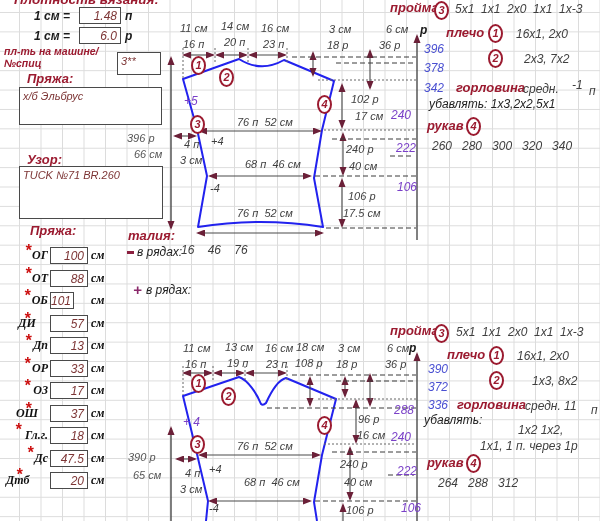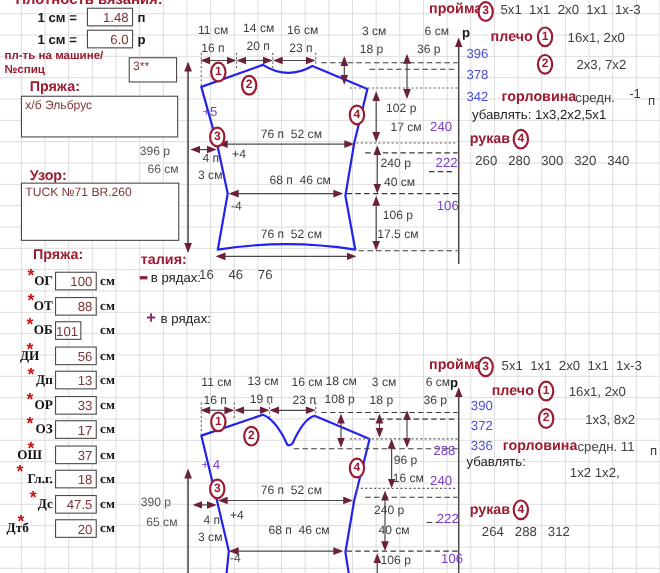--- a/index.html
+++ b/index.html
@@ -1,20 +1,20 @@
 <!DOCTYPE html>
 <html><head>
 <meta charset="utf-8">
 <style>
   *{margin:0;padding:0;box-sizing:border-box}
   html,body{width:600px;height:521px;background:#fff;font-family:"Liberation Sans",sans-serif}
   #app{position:relative;width:600px;height:521px;overflow:hidden;
     background-image:linear-gradient(to right,#dcdcdc 1px,transparent 1px),
                      linear-gradient(to bottom,#dcdcdc 1px,transparent 1px);
-    background-size:21.5px 19.4px;background-position:-2.5px -7.4px;}
+    background-size:21.5px 19.4px;background-position:-2.5px -7.4px;font-style:italic;}
   svg{position:absolute;left:0;top:0}
   .lbl{position:absolute;font-size:11px;color:#3f3f3f;white-space:pre;line-height:1.1}
   .s12{font-size:12px}
   .crim{color:#9b1b30;font-weight:bold;font-size:13px}
   .crim10{color:#9b1b30;font-weight:bold;font-size:10.5px}
   .blue{color:#4a50d2;font-size:12px}
   .purp{color:#7a40c8;font-size:12px}
   .bk{color:#1a1a1a;font-weight:bold;font-size:12px}
   .gray{color:#555}
   .serif{font-family:"Liberation Serif",serif;font-weight:bold;font-size:12px;color:#111}
@@ -168,21 +168,21 @@
   <div class="star" style="left:24px;top:288px">*</div>
   <div class="lbl serif" style="left:6px;top:294px;width:42px;text-align:right">ОБ</div>
   <div class="box" style="left:50px;top:292px;width:24px;height:17px">
       <span class="val">101</span>
     </div>
   <div class="lbl serif" style="left:91px;top:294px">см</div>
 
   <div class="star" style="left:24px;top:311px">*</div>
   <div class="lbl serif" style="left:6px;top:317px;width:42px;text-align:center">ДИ</div>
   <div class="box" style="left:50px;top:315px;width:38px;height:17px">
-      <span class="val">56</span>
+      <span class="val">57</span>
     </div>
   <div class="lbl serif" style="left:91px;top:317px">см</div>
 
   <div class="star" style="left:25px;top:333px">*</div>
   <div class="lbl serif" style="left:6px;top:339px;width:42px;text-align:right">Дп</div>
   <div class="box" style="left:50px;top:337px;width:38px;height:17px">
       <span class="val">13</span>
     </div>
   <div class="lbl serif" style="left:91px;top:339px">см</div>
 
@@ -303,20 +303,21 @@
   <div class="lbl blue" style="left:428px;top:363px">390</div>
   <div class="marker" style="left:489px;top:371px">2</div>
   <div class="lbl s12" style="left:532px;top:375px">1х3, 8х2</div>
   <div class="lbl blue" style="left:428px;top:381px">372</div>
   <div class="lbl blue" style="left:428px;top:399px">336</div>
   <div class="lbl crim" style="left:457px;top:398px">горловина</div>
   <div class="lbl s12" style="left:525px;top:400px">средн. 11</div>
   <div class="lbl s12" style="left:591px;top:404px">п</div>
   <div class="lbl s12" style="left:424px;top:414px;color:#222">убавлять:</div>
   <div class="lbl s12" style="left:518px;top:424px">1х2 1х2,</div>
+  <div class="lbl s12" style="left:480px;top:440px">1х1, 1 п. через 1р</div>
   <div class="lbl crim" style="left:427px;top:456px">рукав</div>
   <div class="marker" style="left:466px;top:454px">4</div>
   <div class="lbl s12" style="left:438px;top:477px">264   288   312</div>
 
   <div class="lbl" style="left:183px;top:342px">11 см</div>
   <div class="lbl" style="left:185px;top:358px">16 п</div>
   <div class="lbl" style="left:225px;top:341px">13 см</div>
   <div class="lbl" style="left:227px;top:357px">19 п</div>
   <div class="lbl" style="left:265px;top:342px">16 см</div>
   <div class="lbl" style="left:266px;top:358px">23 п</div>

